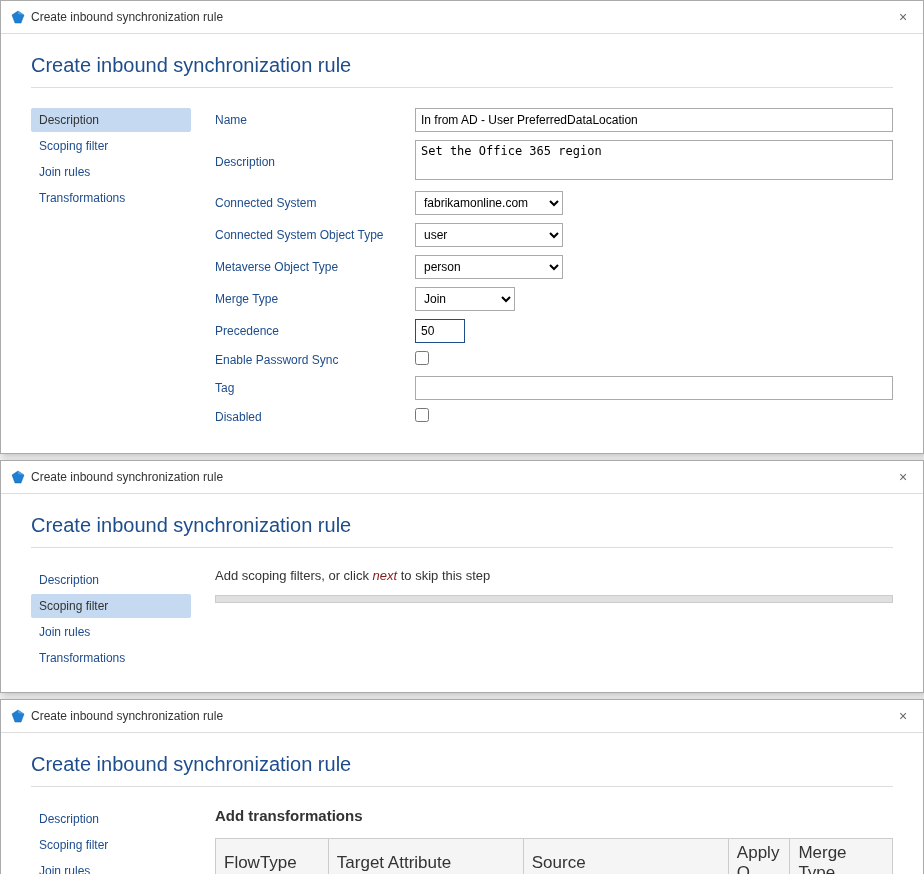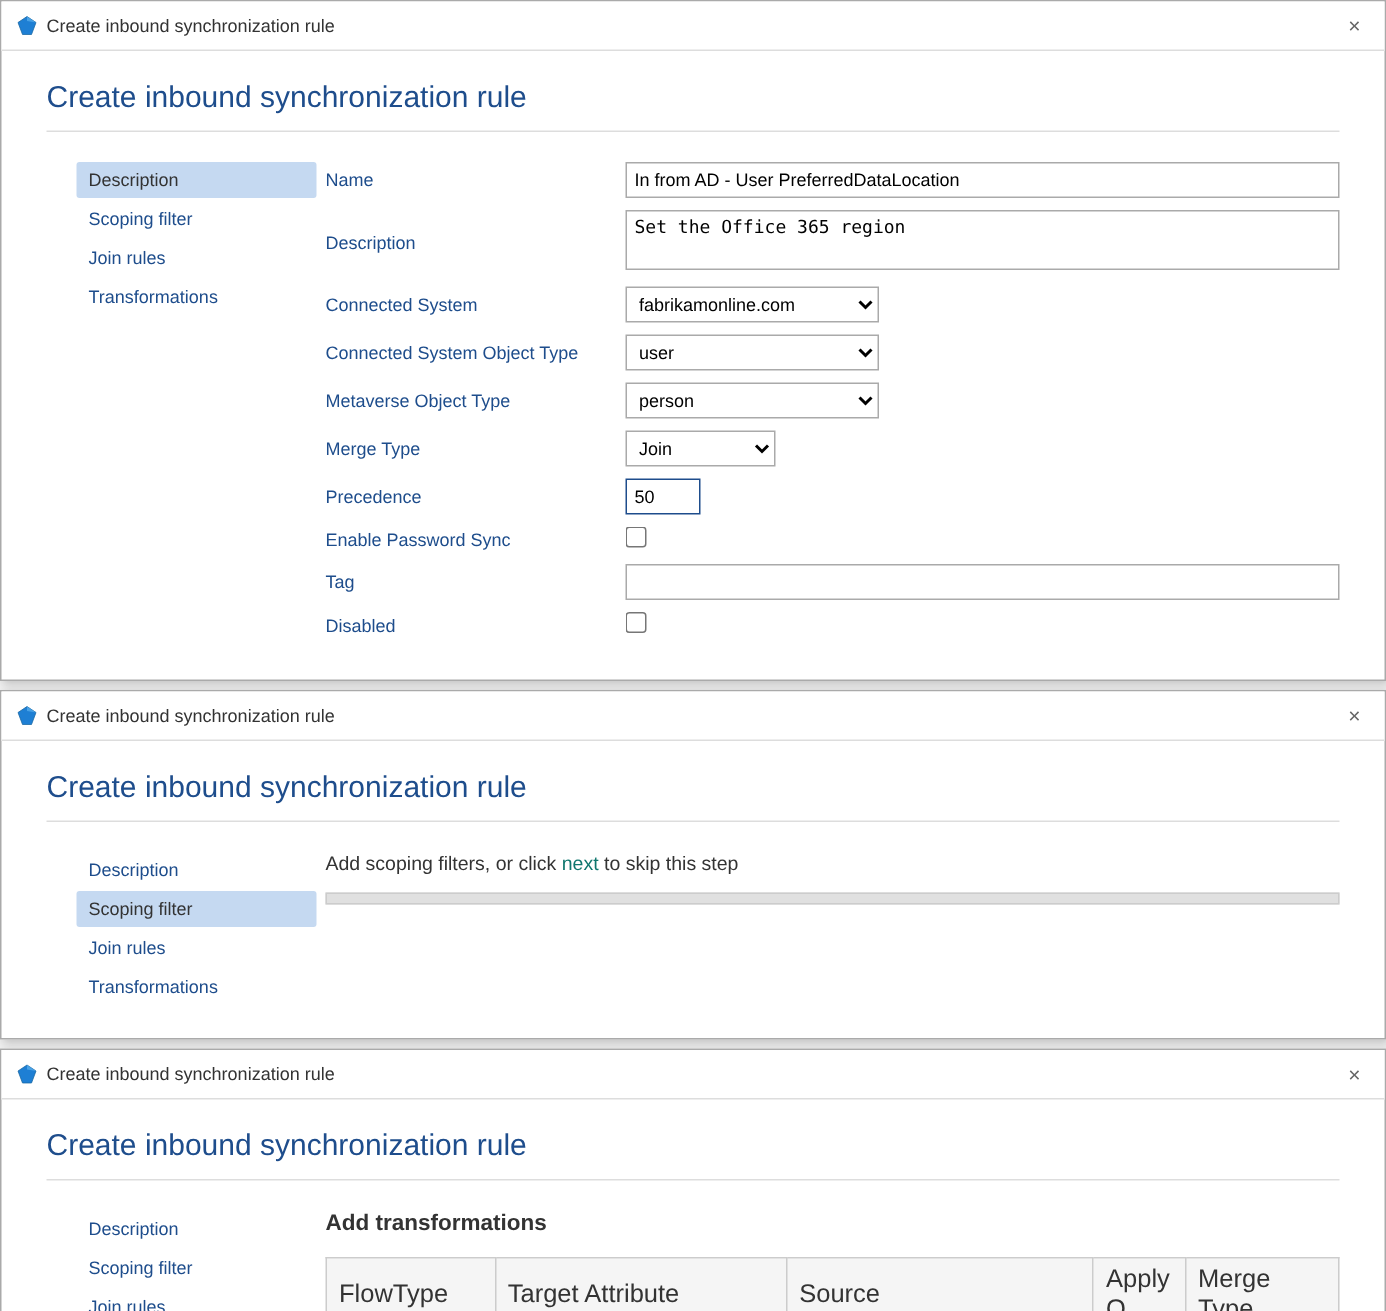--- a/index.html
+++ b/index.html
@@ -52,22 +52,21 @@
       font-size: 20px;
       font-weight: 300;
       color: #1e4d8c;
       margin-bottom: 20px;
       border-bottom: 1px solid #ddd;
       padding-bottom: 10px;
     }
 
     .main-layout {
       display: flex;
-      gap: 6px;
-      margin-left: 20px;
+      gap: 24px;
     }
 
     .sidebar {
       width: 160px;
       flex-shrink: 0;
     }
 
     .sidebar-item {
       padding: 5px 8px;
       cursor: pointer;
@@ -116,21 +115,21 @@
       width: 100%;
       padding: 3px 5px;
       border: 1px solid #aaa;
       font-size: 12px;
       height: 40px;
       resize: none;
       outline: none;
     }
 
     .form-select {
-      width: 169px;
+      width: 148px;
       padding: 2px 4px;
       border: 1px solid #aaa;
       font-size: 12px;
       height: 24px;
       background: #fff;
       cursor: pointer;
     }
 
     .form-select-small {
       width: 100px;
@@ -359,21 +358,21 @@
     <div class="window-title">Create inbound synchronization rule</div>
     <div class="main-layout">
       <div class="sidebar">
         <div class="sidebar-item">Description</div>
         <div class="sidebar-item active">Scoping filter</div>
         <div class="sidebar-item">Join rules</div>
         <div class="sidebar-item">Transformations</div>
       </div>
       <div class="form-area">
         <div class="scoping-text">
-          Add scoping filters, or click <span style="color:#0f766e;cursor:pointer;">next</span> to skip this step
+          Add scoping filters, or click <span style="color:#7f1d1d;cursor:pointer;font-style:italic;">next</span> to skip this step
         </div>
         <div class="filter-bar-container">
           <div class="filter-bar"></div>
         </div>
       </div>
     </div>
   </div>
 </div>
 
 <div class="window">

